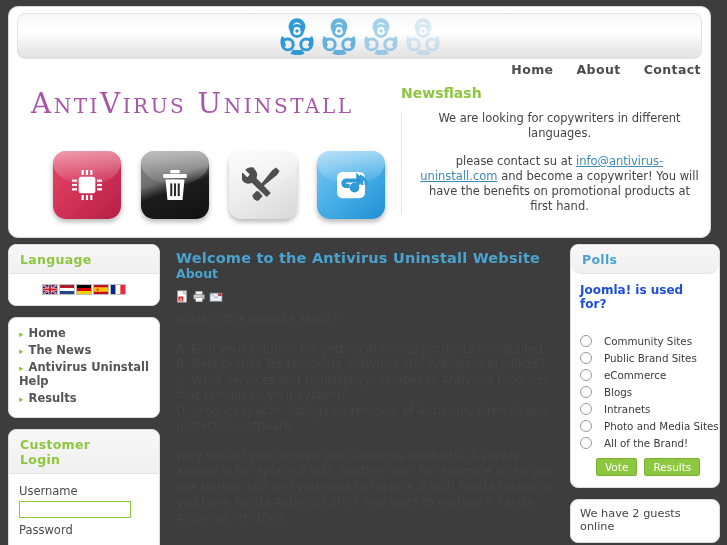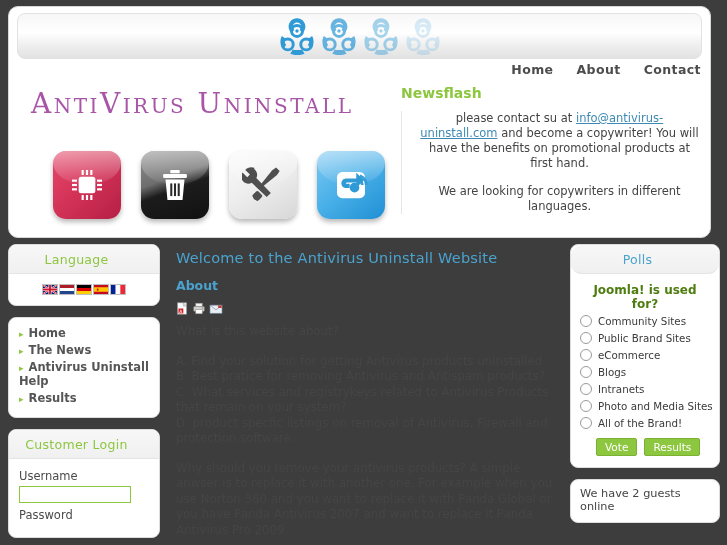--- a/index.html
+++ b/index.html
@@ -140,23 +140,22 @@
     border-radius: 8px;
     margin-bottom: 11px;
     overflow: hidden;
   }
   .module > .mod-head {
     background: linear-gradient(to bottom,#f7f7f7,#f0f0f0);
     border-bottom: 1px solid #e4e4e4;
     padding: 7px 26px 6px 11px;
     color: #8dc63f;
     font-size: 12.5px;
-    font-weight: normal;
+    font-weight: bold;
     letter-spacing: .3px;
-    text-align: center;
   }
   .module.blue-head > .mod-head { color: #4aa3cf; border-radius: 11px; }
   .module > .mod-body { padding: 9px 11px 11px 11px; }
 
   
   #flags { display:flex; justify-content:center; gap:1px; padding: 4px 0 2px 0;}
   .flag { width:16px; height:11px; display:block; border:1px solid rgba(0,0,0,.25); box-sizing:border-box;}
 
   
   ul.menu { list-style:none; margin:0; padding:0; }
@@ -177,36 +176,36 @@
     display:block;
     margin-bottom: 5px;
     font-size: 11px;
     padding: 0 3px;
     font-family: "DejaVu Sans", "Liberation Sans", sans-serif;
   }
 
   
   #article { padding: 0 6px 0 8px; }
   #article h1 {
-    color: #4aa3cf; font-size: 14.5px; font-weight: normal;
-    margin: 6px 0 12px 0; letter-spacing: .2px;
+    color: #4aa3cf; font-size: 14.5px; font-weight: bold;
+    margin: 6px 0 0 0; letter-spacing: .2px;
   }
   #article h2 {
     color: #4aa3cf; font-size: 12.5px; font-weight: bold;
     margin: 0 0 9px 0;
   }
   #article .actions { margin: 0 0 9px 0; display:flex; gap:3px; align-items:center; }
   #article p {
     color: #454545; font-size: 11.8px; line-height: 15.5px;
     margin: 0 0 14px 0;
   }
 
   
-  .poll-q { font-size: 12px; font-weight: bold; color:#4d7c0f; margin: 1px 0 4px 0; text-align: center; }
-  .poll-opt { display:flex; align-items:center; gap:6px; margin-bottom: 5px; }
+  .poll-q { font-size: 12px; font-weight: bold; color:#1d4ed8; margin: 1px 0 24px 0; }
+  .poll-opt { display:flex; align-items:center; gap:12px; margin-bottom: 5px; }
   .radio {
     width: 10px; height: 10px; border-radius: 50%;
     border: 1px solid #9a9a9a; background:#fff; flex: 0 0 auto;
   }
   .poll-label { font-size: 10.3px; color:#3a3a3a; white-space: nowrap; }
   .poll-btns { display:flex; gap:7px; margin: 9px 0 0 16px; }
   .btn-green {
     background: #8dc63f; border: 1px solid #7cb233; color:#fff;
     font-size: 10.5px; padding: 2px 8px; border-radius: 2px;
     font-family: "DejaVu Sans", "Liberation Sans", sans-serif;
@@ -339,22 +338,22 @@
             <path d="M33.5 16.5 c3 1.2 5 4 5 7.5 h-3.2 c0-2.2-1.1-4-2.9-4.9 z" opacity="0.95"></path>
             <path d="M34.5 12 c5 1.6 8.5 6 8.5 12 h-3.2 c0-4.3-2.4-7.8-6-9.1 z" opacity="0.95"></path>
           </g>
         </svg>
       </div>
     </div>
 
     <div id="newsflash">
       <div class="nf-title">Newsflash</div>
       <div class="nf-body">
+        <p>We are looking for copywriters in different languages.</p>
         <p><span>please contact su at </span><a href="#">info@antivirus-uninstall.com</a><span> and become a copywriter! You will  have the benefits on promotional products at first hand.</span></p>
-        <p>We are looking for copywriters in different languages.</p>
       </div>
     </div>
   </div>
 
   <div id="lower">
 
     <div class="col-left">
 
       <div class="module">
         <div class="mod-head">Language</div>

